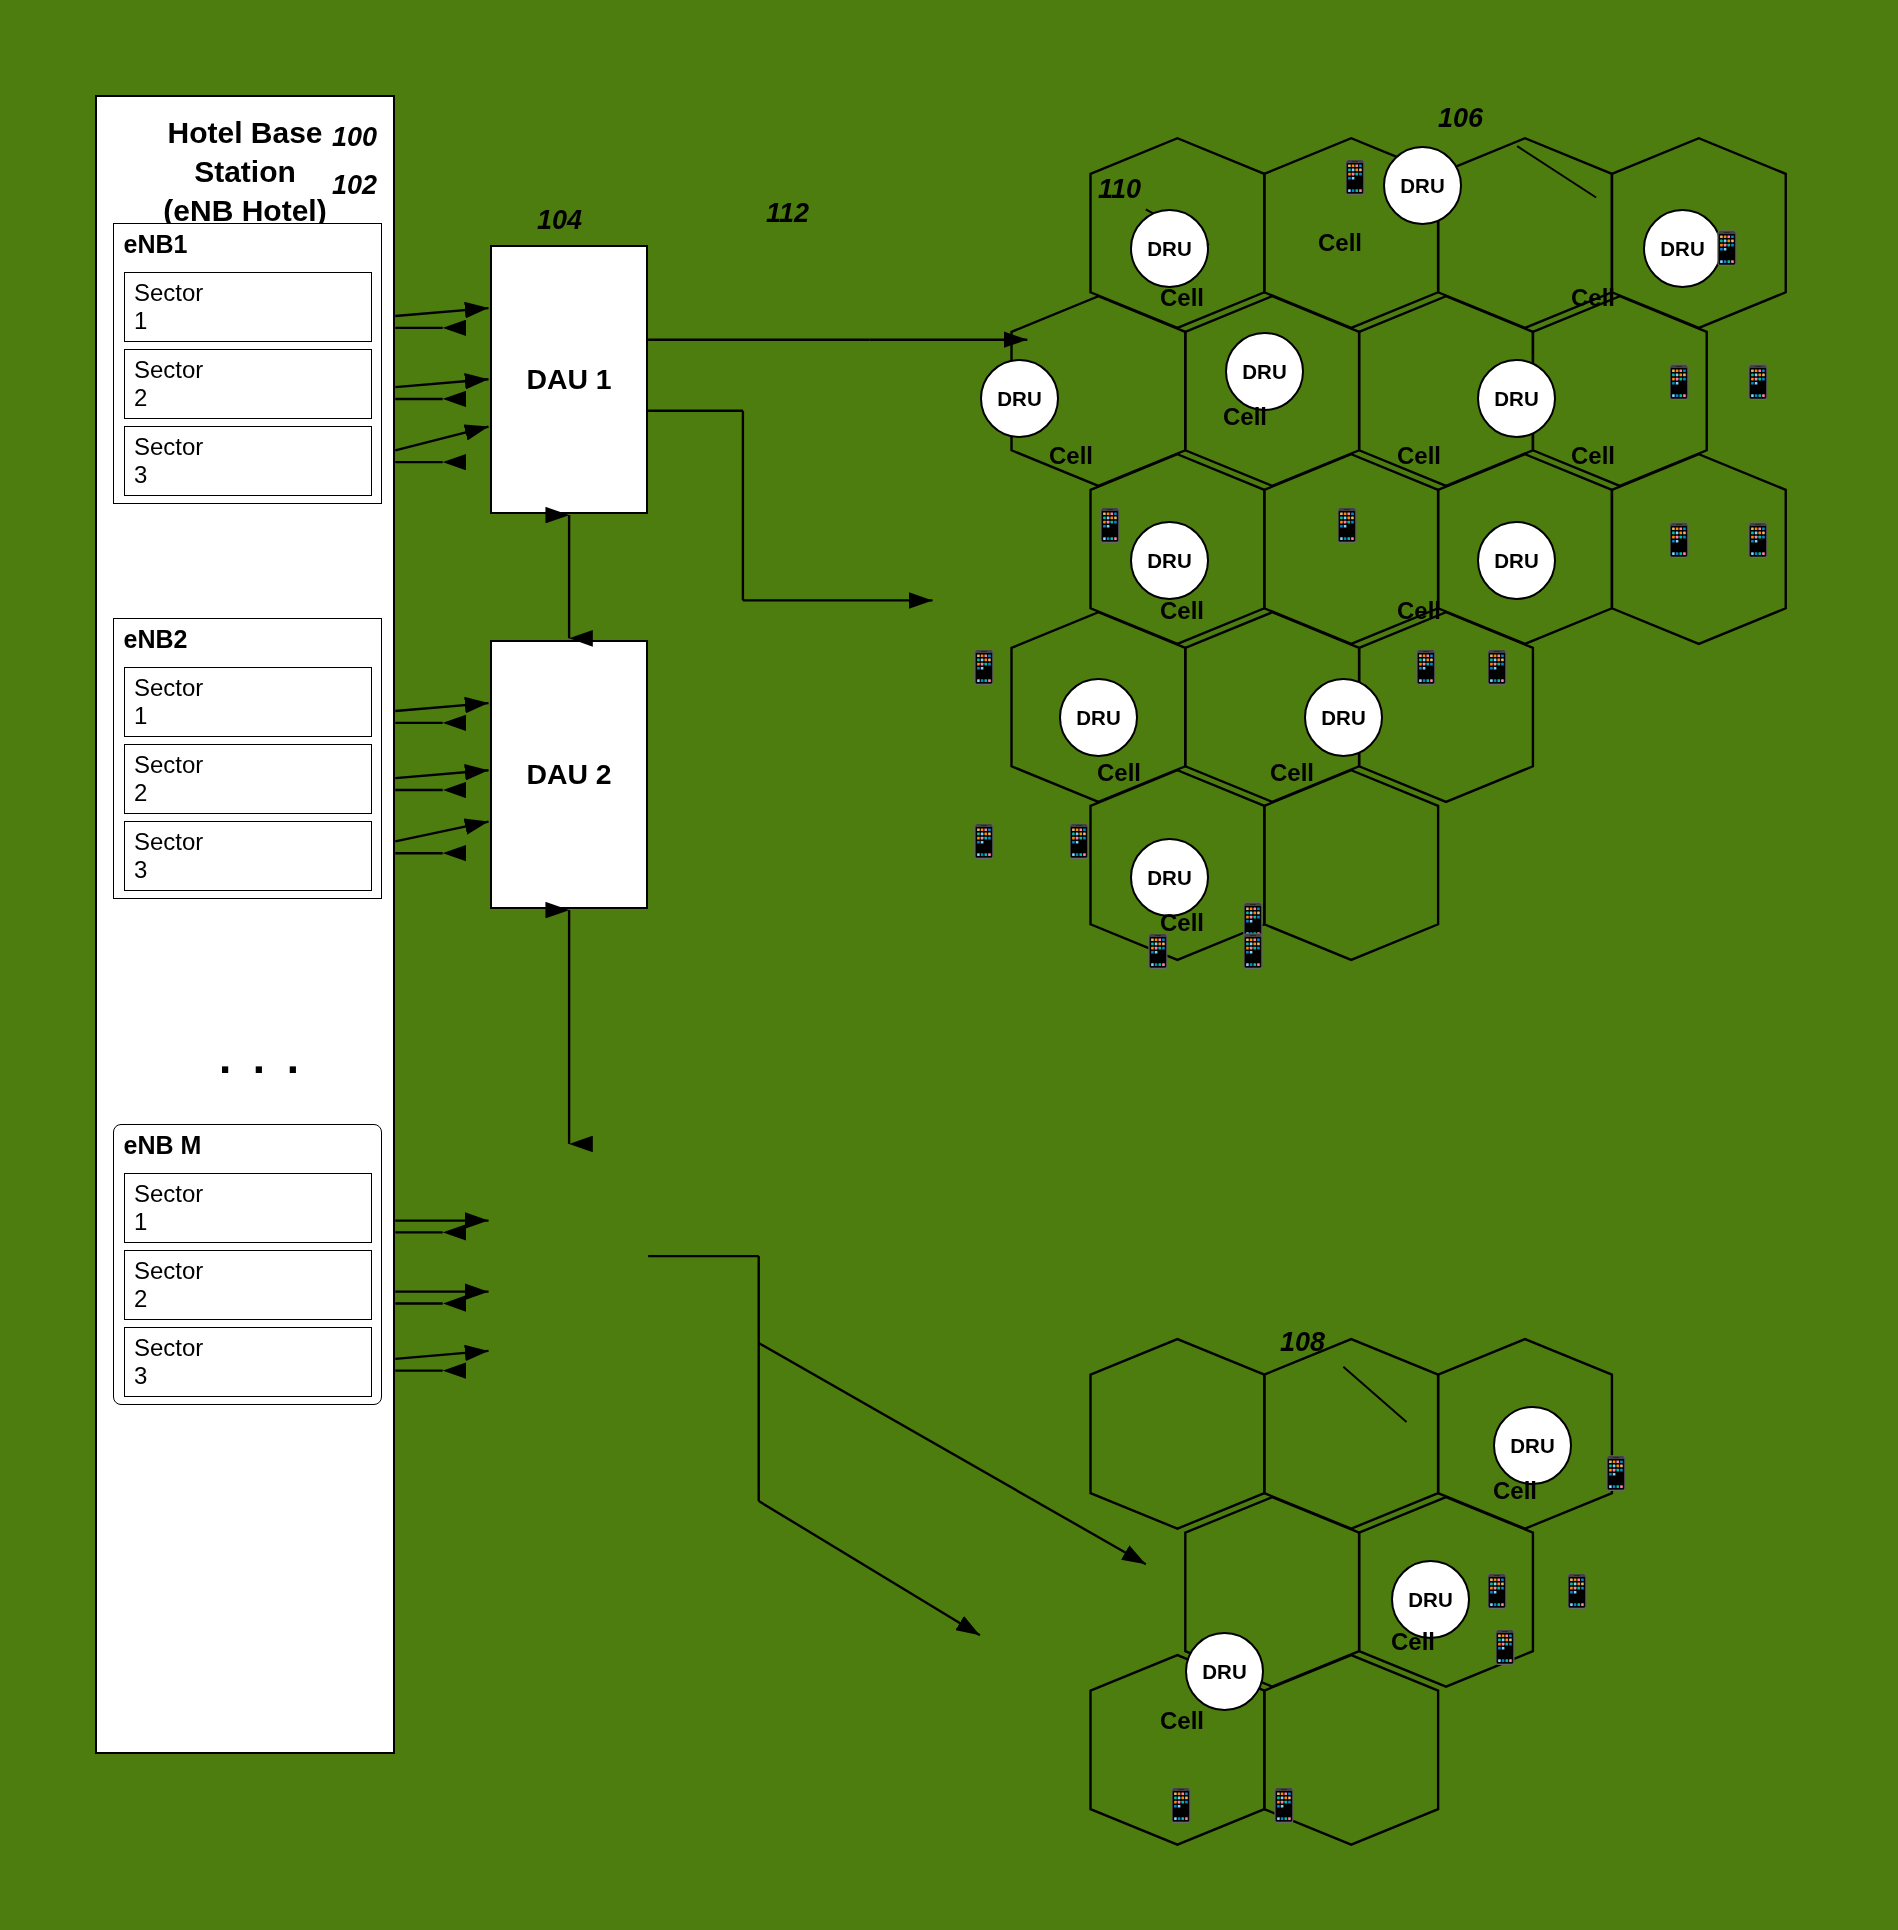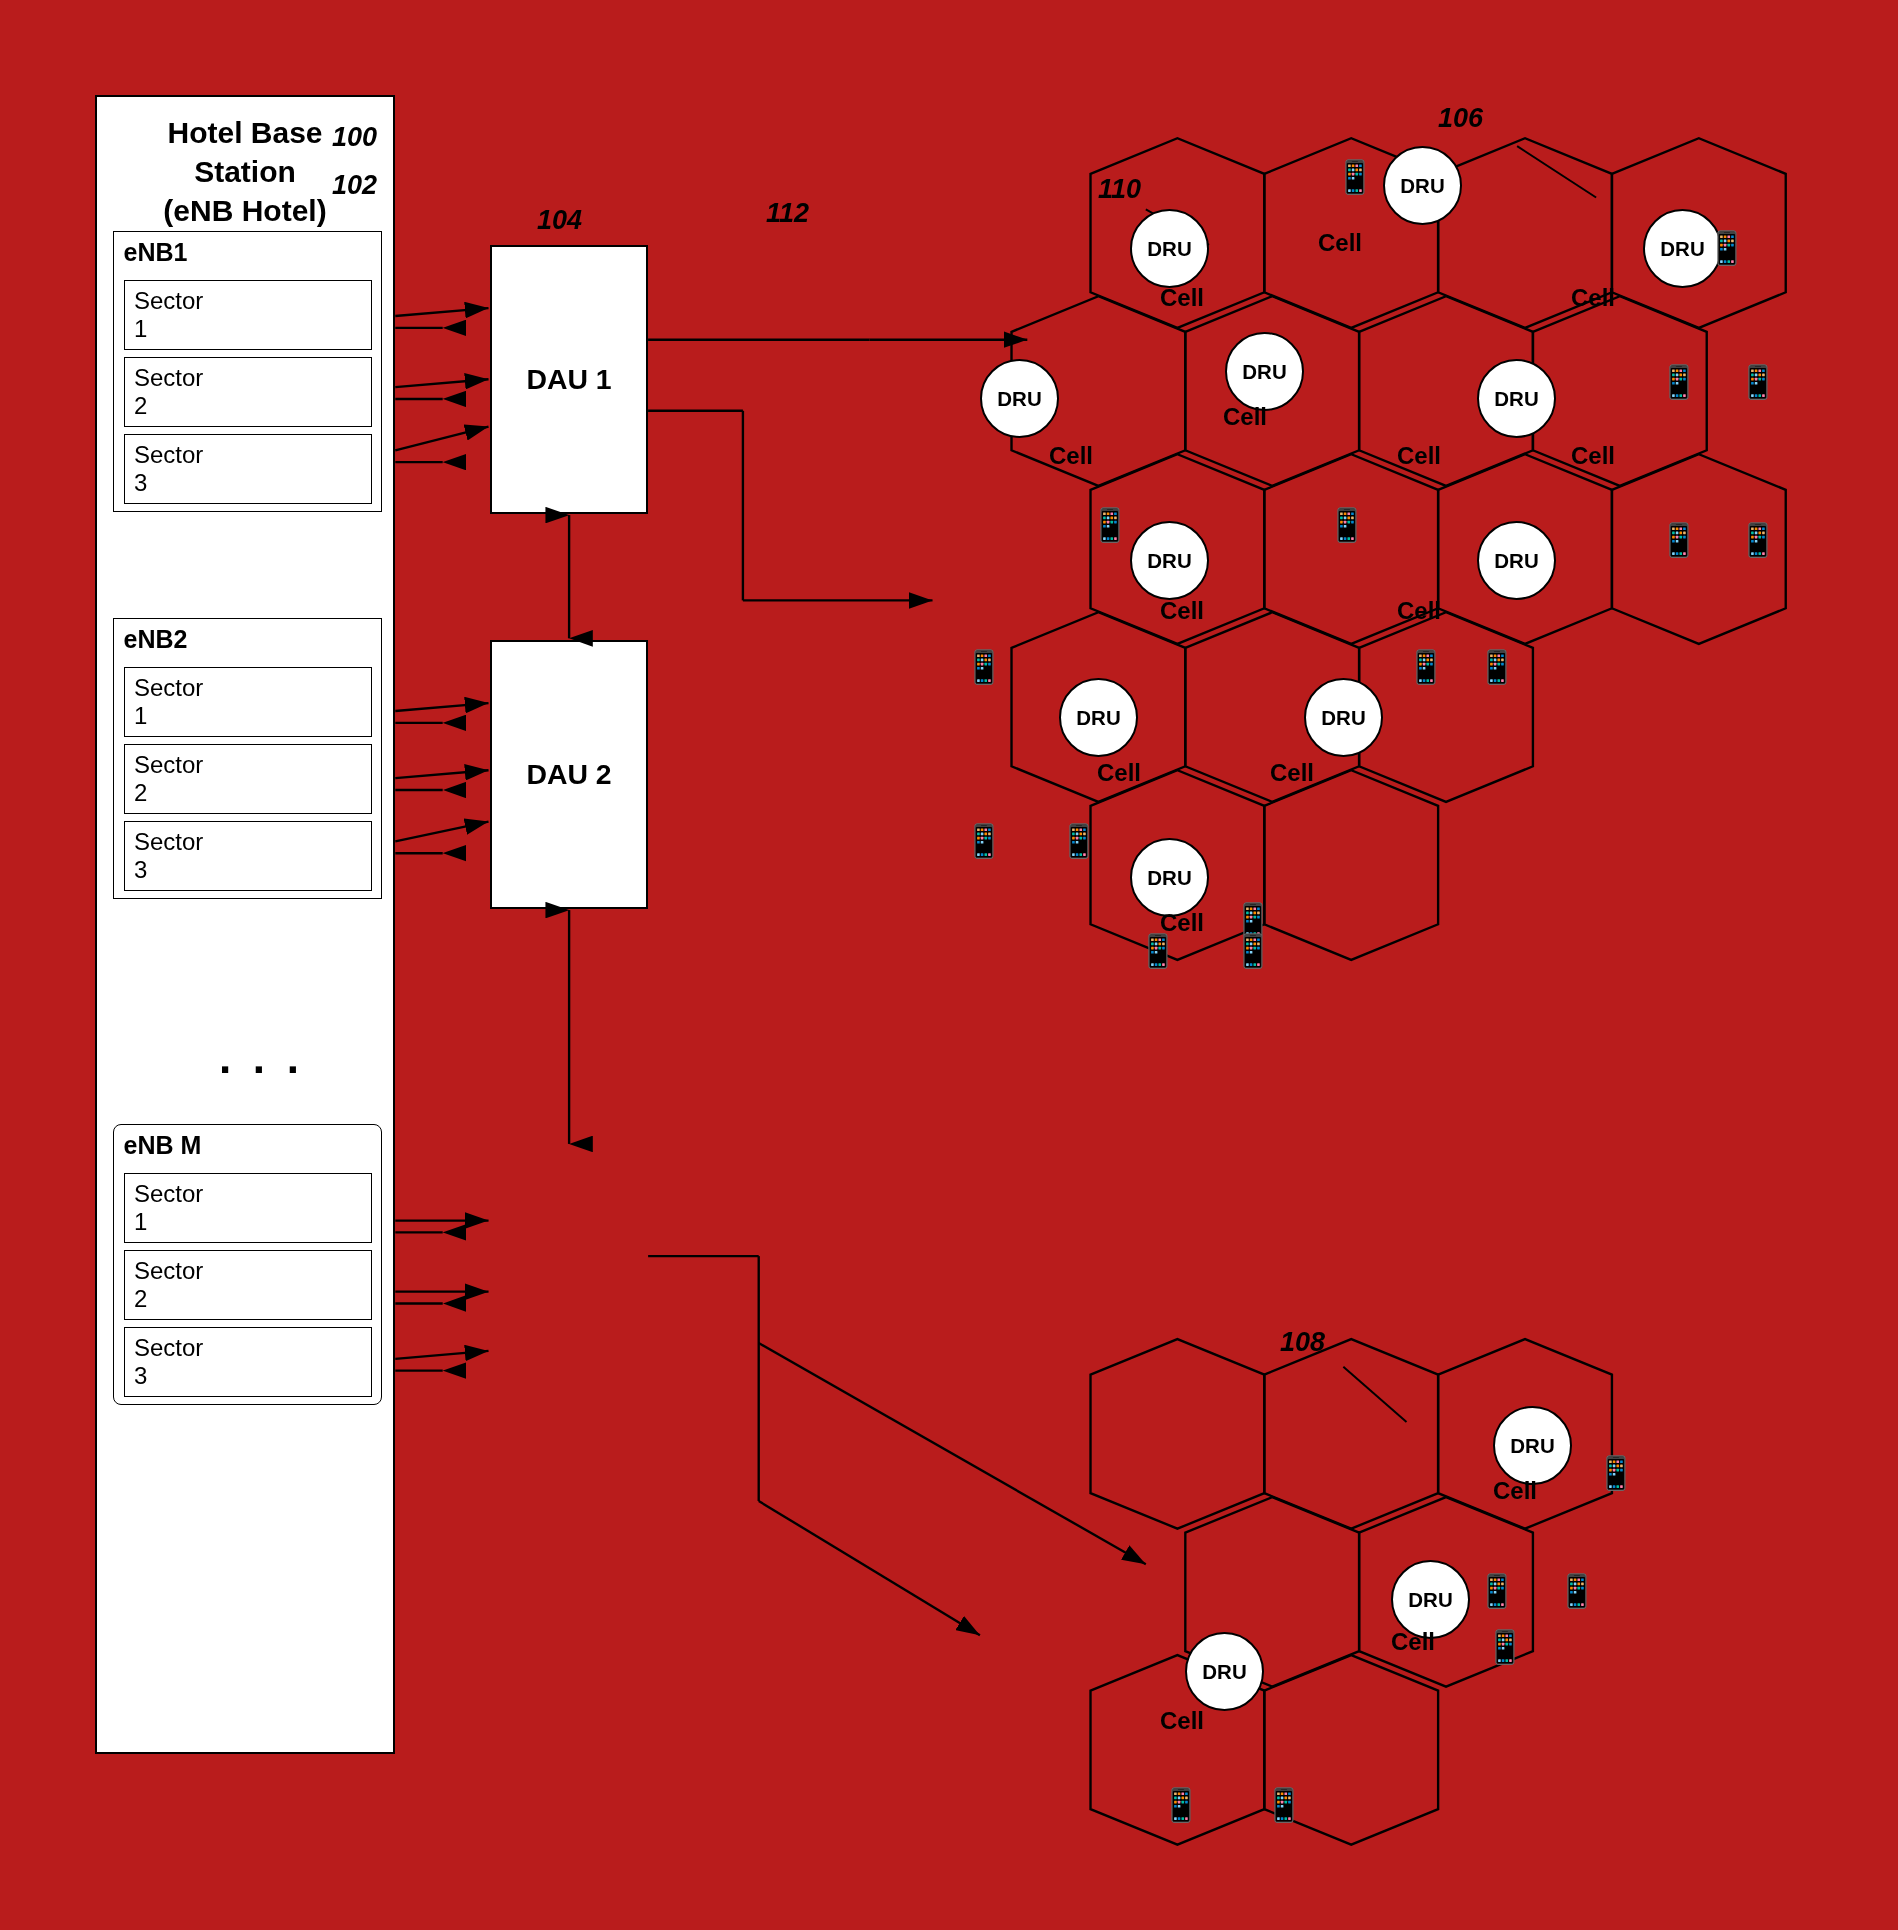--- a/index.html
+++ b/index.html
@@ -8,21 +8,21 @@
       font-family: Arial, sans-serif;
       width: 1899px;
       height: 1930px;
       overflow: hidden;
       position: relative;
     }
     .diagram-container {
       position: relative;
       width: 1899px;
       height: 1930px;
-      background: #b91c1c;
+      background: #4d7c0f;
     }
     
     .hotel-box {
       position: absolute;
       left: 95px;
       top: 95px;
       width: 300px;
       height: 1659px;
       border: 2.4px solid #000;
       background: #fff;
@@ -110,21 +110,21 @@
     }
   </style>
 </head>
 <body>
 
 <div class="diagram-container">
 
   <div class="hotel-box">
     <div class="hotel-title">Hotel Base<br>Station<br>(eNB Hotel)</div>
 
-    <div class="enb-box" style="top: 126px; margin-top: 8px;">
+    <div class="enb-box" style="top: 126px;">
       <div class="enb-label">eNB1</div>
       <div class="sector-box">Sector<br>1</div>
       <div class="sector-box">Sector<br>2</div>
       <div class="sector-box">Sector<br>3</div>
     </div>
 
     <div class="enb-box" style="top: 521px;">
       <div class="enb-label">eNB2</div>
       <div class="sector-box">Sector<br>1</div>
       <div class="sector-box">Sector<br>2</div>

